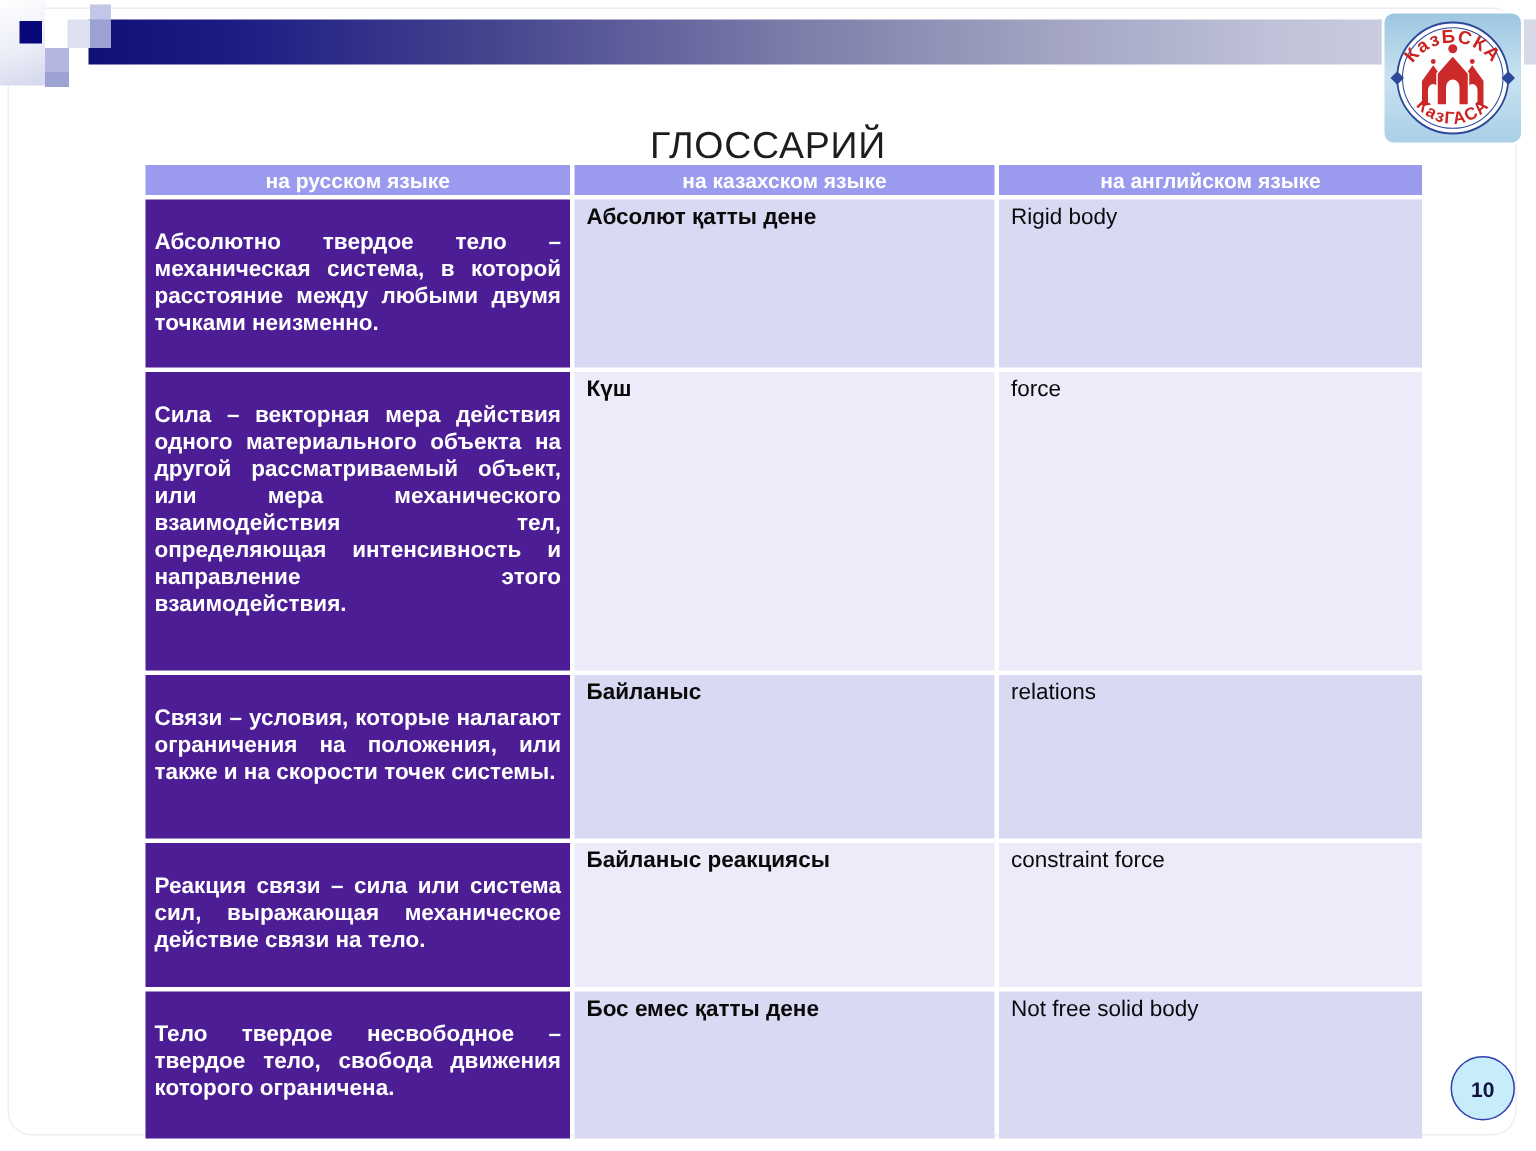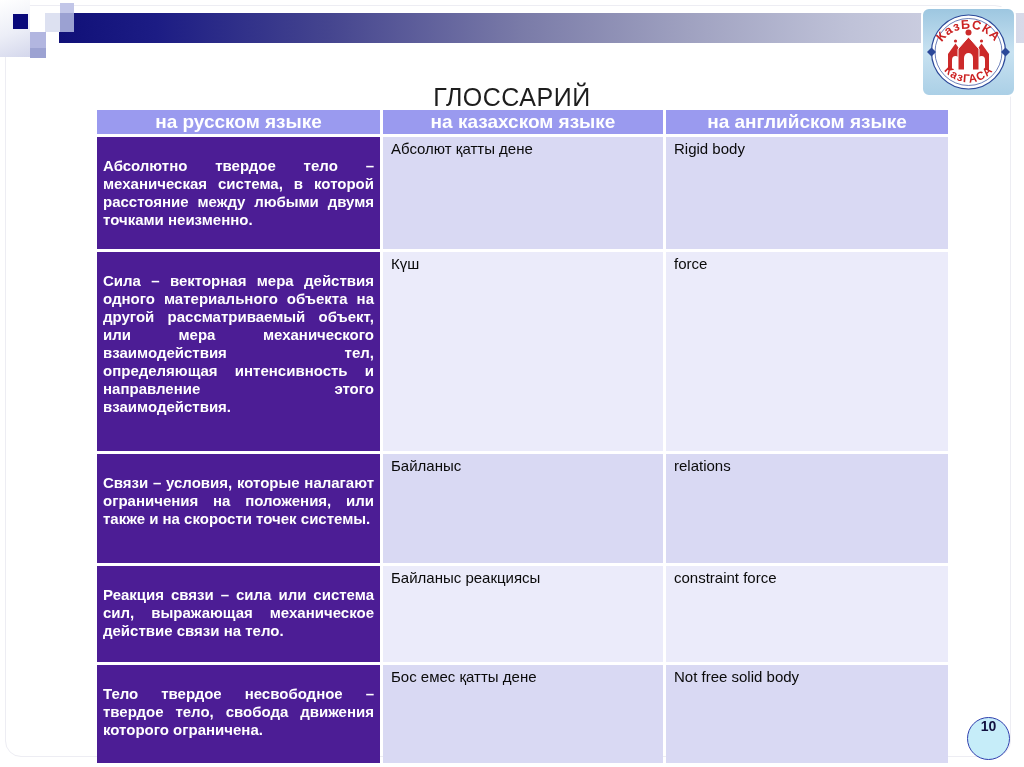--- a/index.html
+++ b/index.html
@@ -34,48 +34,48 @@
     font-size:25px;color:#1d1d1d;letter-spacing:0.5px;margin-top:26px;
   }
   
   .logo{position:absolute;left:921px;top:7px;width:95px;height:90px;}
   
   .glossary{
     position:absolute;left:94px;top:107px;
     border-collapse:separate;border-spacing:3px;table-layout:fixed;
   }
   .glossary th{
-    background:#9a9aef;color:#ffffff;font-weight:bold;font-size:19px;
+    background:#9a9aef;color:#ffffff;font-weight:bold;font-size:14px;
     height:18px;padding:1px 4px;text-align:center;vertical-align:middle;
   }
   .glossary td{vertical-align:top;font-size:15px;line-height:18px;}
   .glossary td.cell-ru{
     width:271px;background:#4c1d95;color:#ffffff;font-weight:bold;
     text-align:justify;padding:20px 6px;
   }
-  .glossary td.cell-kk{width:264px;}
+  .glossary td.cell-kk{width:264px;font-weight:bold;}
   .glossary td.cell-en{width:266px;}
   .glossary td.cell-kk,.glossary td.cell-en{
     color:#0a0a0a;padding:3px 8px;text-align:left;
   }
   .glossary tbody tr:nth-child(odd) .cell-kk,
   .glossary tbody tr:nth-child(odd) .cell-en{background:#d9d9f3;}
   .glossary tbody tr:nth-child(even) .cell-kk,
   .glossary tbody tr:nth-child(even) .cell-en{background:#ebebfa;}
   .glossary tbody tr:nth-child(1) td{height:72px;}
   .glossary tbody tr:nth-child(2) td{height:159px;}
   .glossary tbody tr:nth-child(3) td{height:69px;}
   .glossary tbody tr:nth-child(4) td{height:56px;}
   .glossary tbody tr:nth-child(5) td{height:58px;}
   .glossary tbody tr:nth-child(6) td{height:108px;}
   
   .page-badge{
-    position:absolute;right:14px;bottom:7px;width:41px;height:41px;
+    position:absolute;right:14px;bottom:20px;width:41px;height:41px;
     border:1.5px solid #2f3fae;border-radius:50%;background:#c6edf9;
-    display:flex;justify-content:center;
+    display:flex;align-items:center;justify-content:center;
     font-size:14px;font-weight:bold;color:#121240;
   }
 </style>
 </head>
 <body>
 
 <div class="slide-frame"></div>
 
 <div class="deco-strip"></div>
 <div class="deco-bar"></div>

